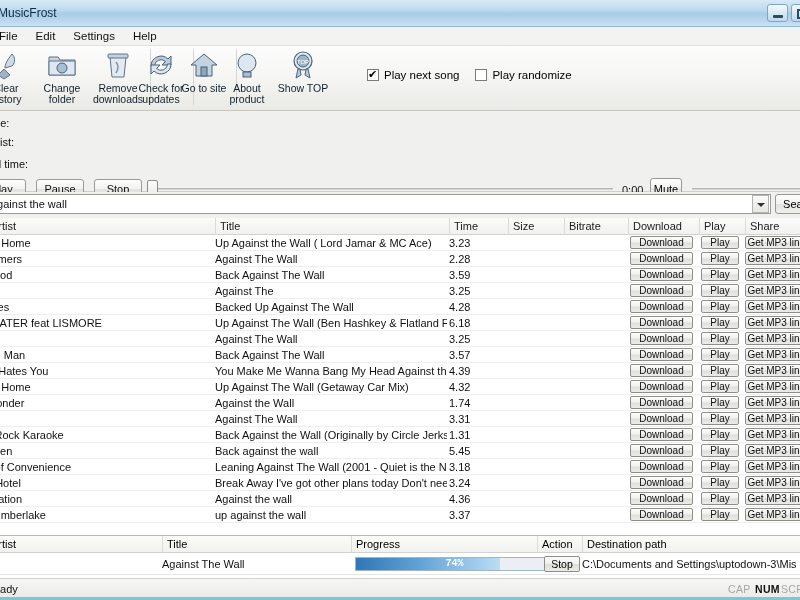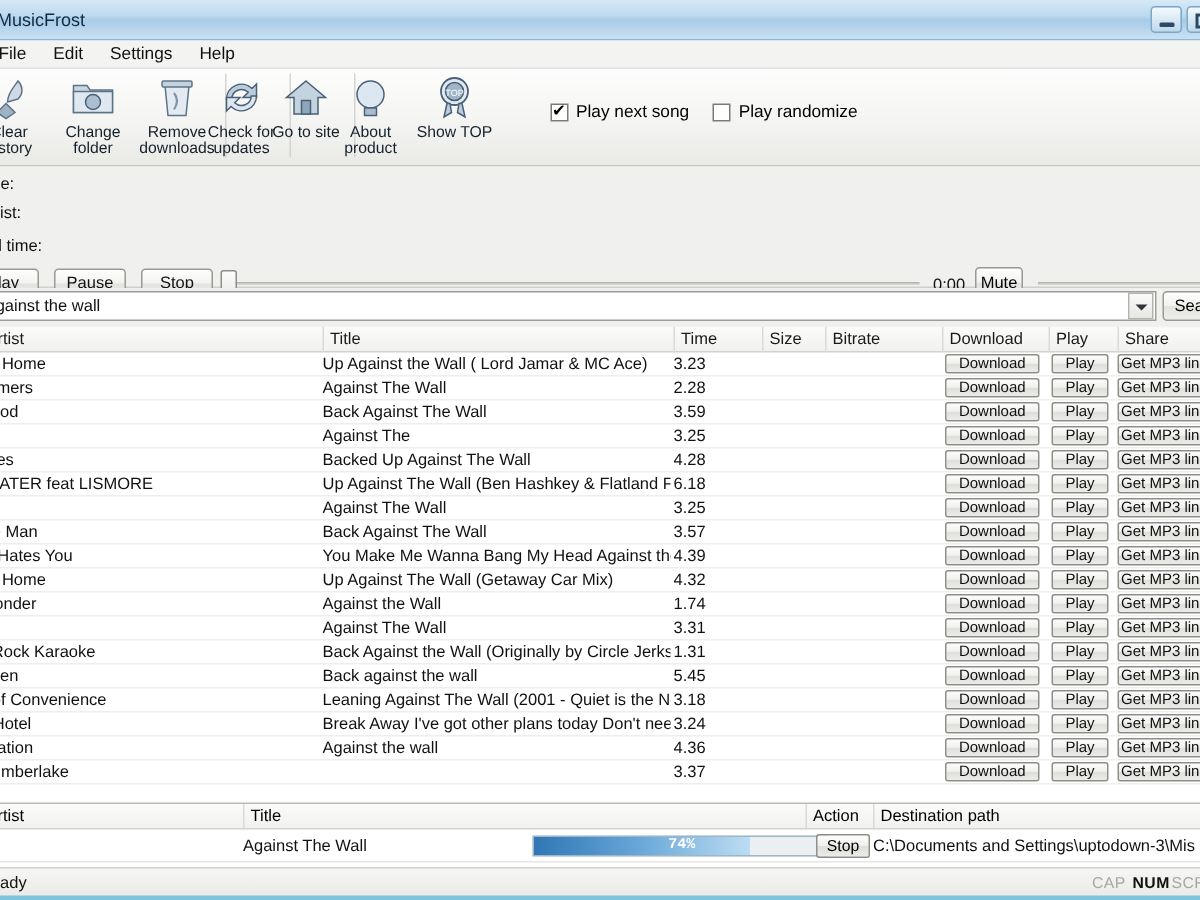--- a/index.html
+++ b/index.html
@@ -190,21 +190,21 @@
     border: 1px solid #8e8e89; border-radius: 2px;
     font-size: 10px; line-height: 11px; text-align: center; color: #111;
     cursor: default; overflow: hidden;
   }
 
   
   .col-artist { left: -14px; width: 228px; }
   .col-title  { left: 215px; width: 232px; }
   .col-time   { left: 449px; width: 58px; }
   .col-size   { left: 508px; width: 56px; }
-  .col-bitrate{ left: 550px; width: 58px; }
+  .col-bitrate{ left: 564px; width: 58px; }
   .col-dl     { left: 628px; width: 68px; }
   .col-play   { left: 699px; width: 45px; }
   .col-share  { left: 745px; width: 60px; }
 
   .btn-dl    { left: 630px; width: 63px; }
   .btn-play  { left: 701px; width: 38px; }
   .btn-share { left: 745px; width: 62px; }
 
   
   .downloads {
@@ -589,34 +589,36 @@
           <div class="rc col-title">Against the wall</div>
           <div class="rc col-time">4.36</div>
           <div class="rc col-size"></div>
           <div class="rc col-bitrate"></div>
           <div class="cell-btn btn-dl">Download</div>
           <div class="cell-btn btn-play">Play</div>
           <div class="cell-btn btn-share">Get MP3 link</div>
         </div>
         <div class="res-row">
           <div class="rc col-artist">n timberlake</div>
+          <div class="rc col-title">up against the wall</div>
           <div class="rc col-time">3.37</div>
           <div class="rc col-size"></div>
           <div class="rc col-bitrate"></div>
           <div class="cell-btn btn-dl">Download</div>
           <div class="cell-btn btn-play">Play</div>
           <div class="cell-btn btn-share">Get MP3 link</div>
         </div>
       </div>
   </div>
 
   <div class="downloads">
     <div class="dl-head">
       <div class="hc dcol-artist">Artist</div>
       <div class="hc dcol-title">Title</div>
+      <div class="hc dcol-prog">Progress</div>
       <div class="hc dcol-action">Action</div>
       <div class="hc dcol-dest">Destination path</div>
     </div>
     <div id="downloads-body">
         <div class="dl-row">
           <div class="rc dcol-artist">no</div>
           <div class="rc dcol-title">Against The Wall</div>
           <div class="progress-outer">
             <div class="progress-fill" style="width: 74%;"></div>
             <div class="progress-text">74%</div>

